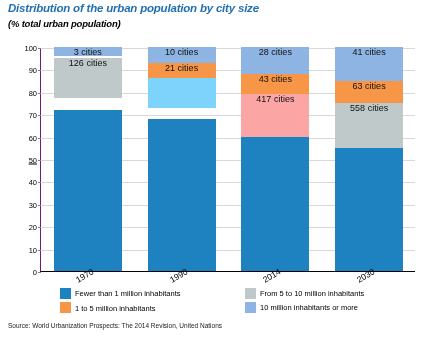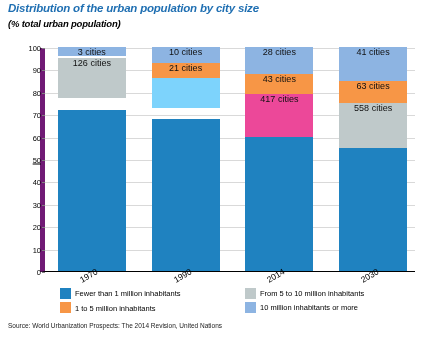--- a/index.html
+++ b/index.html
@@ -21,21 +21,21 @@
     position:absolute;left:8px;top:18px;
     font-size:9.5px;font-style:italic;font-weight:bold;
     color:#000000;letter-spacing:-.2px;white-space:nowrap;
   }
 
   
   #plot{
     position:absolute;
     left:40px;top:48px;
     width:375px;height:224px;
-    border-left:5px solid #701a75;
+    border-left:1px solid #701a75;
     border-bottom:1px solid #000000;
     box-sizing:border-box;
   }
   .gridline{
     position:absolute;left:0;width:100%;
     border-top:1px solid #d9d9d9;
   }
   .ytick{
     position:absolute;
     right:100%;
@@ -156,21 +156,21 @@
         <div class="seg s-large" style="bottom: 192.64px; height: 15.68px; background: rgb(247, 150, 70);">
           <span>21 cities</span>
         </div>
         <div class="seg s-mega" style="bottom: 208.32px; height: 15.68px; background: rgb(141, 180, 226);">
           <span>10 cities</span>
         </div>
       </div>
       <div class="xtick" style="left: 126.625px;">1990</div>
       <div class="bar" style="left: 200.375px; height: 224px;">
         <div class="seg s-small" style="bottom: 0px; height: 134.4px; background: rgb(31, 130, 192);"></div>
-        <div class="seg s-medium" style="bottom: 134.4px; height: 42.56px; background: #ec4899;">
+        <div class="seg s-medium" style="bottom: 134.4px; height: 42.56px; background: #fca5a5;">
           <span>417 cities</span>
         </div>
         <div class="seg s-large" style="bottom: 176.96px; height: 20.16px; background: rgb(247, 150, 70);">
           <span>43 cities</span>
         </div>
         <div class="seg s-mega" style="bottom: 197.12px; height: 26.88px; background: rgb(141, 180, 226);">
           <span>28 cities</span>
         </div>
       </div>
       <div class="xtick" style="left: 220.375px;">2014</div>

